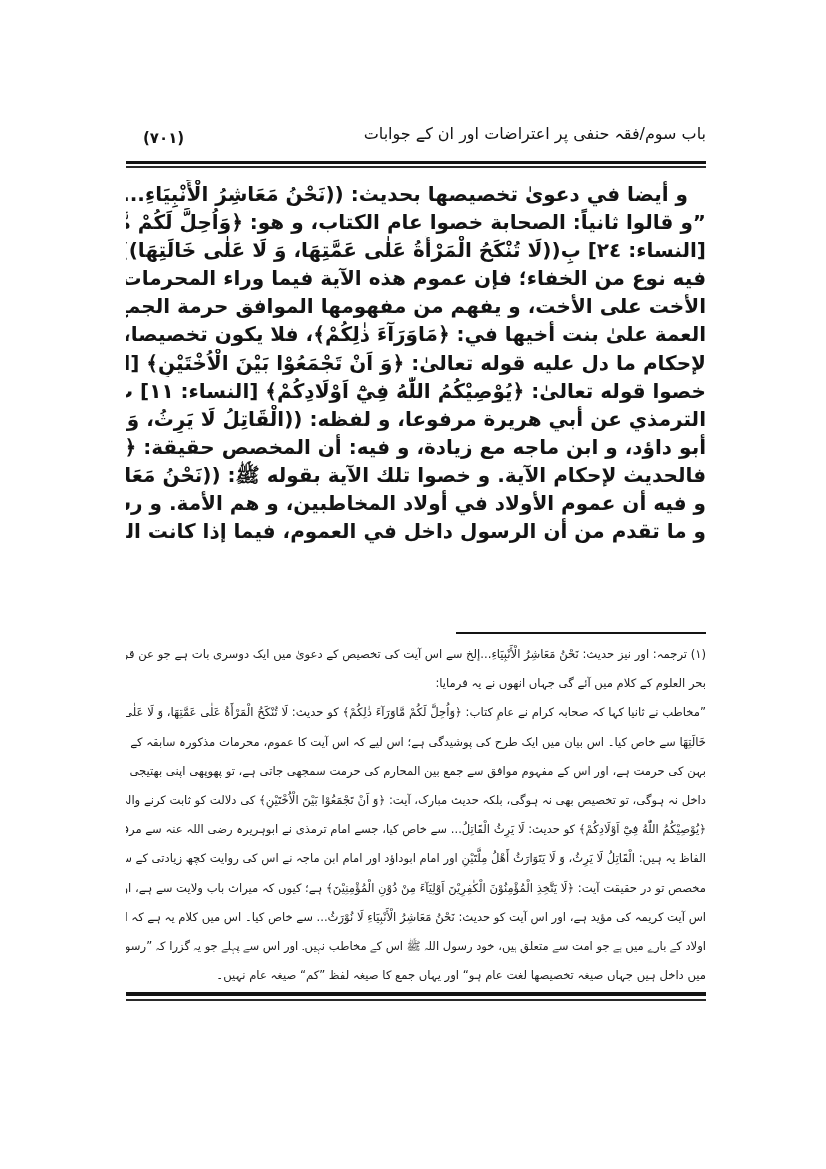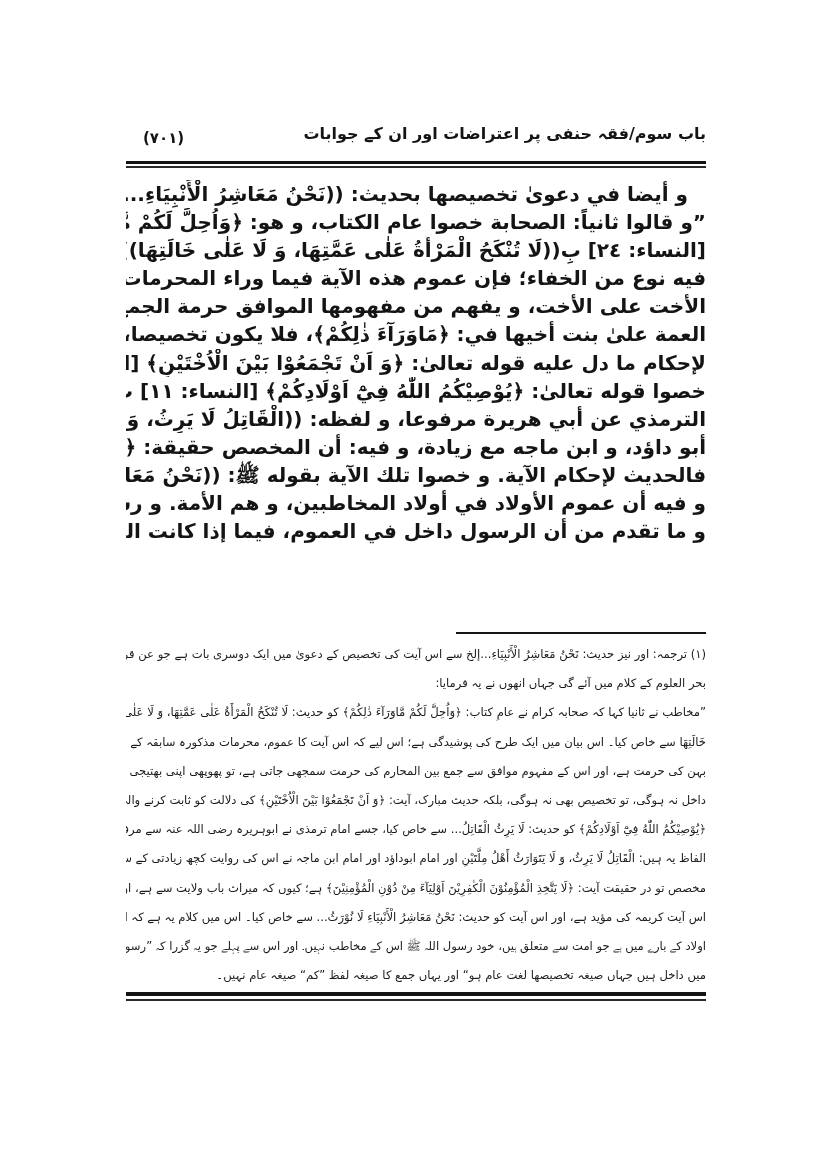--- a/index.html
+++ b/index.html
@@ -11,21 +11,21 @@
     font-family:"DejaVu Sans",sans-serif;
     overflow:hidden;
     margin:0 auto;
   }
   
   .header-title{
     position:absolute;
     top:124px;right:120px;
     direction:rtl;
     font-size:16px;
-    font-weight:bold;
+    font-weight:normal;
     letter-spacing:-0.3px;
     white-space:nowrap;
   }
   .page-number{
     position:absolute;
     top:129px;left:143px;
     direction:rtl;
     font-size:15px;
     font-weight:bold;
   }

